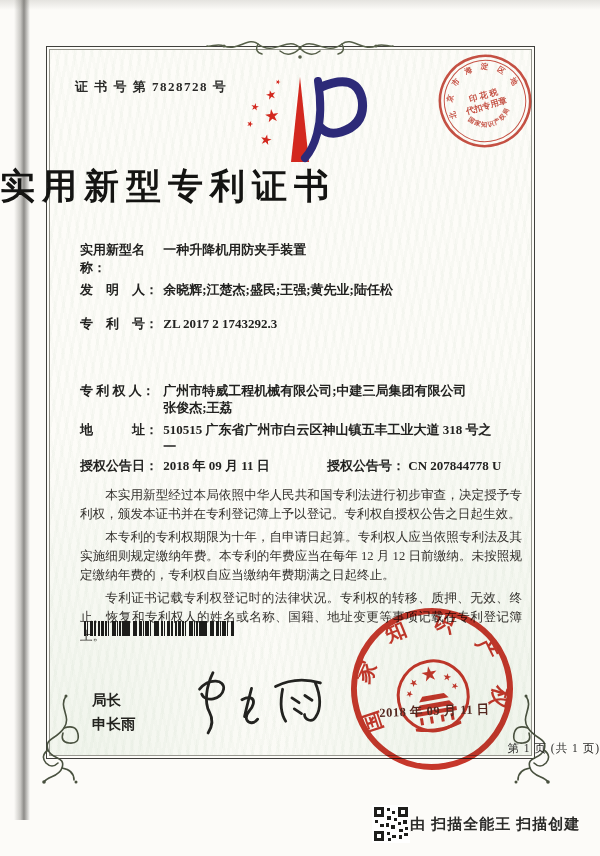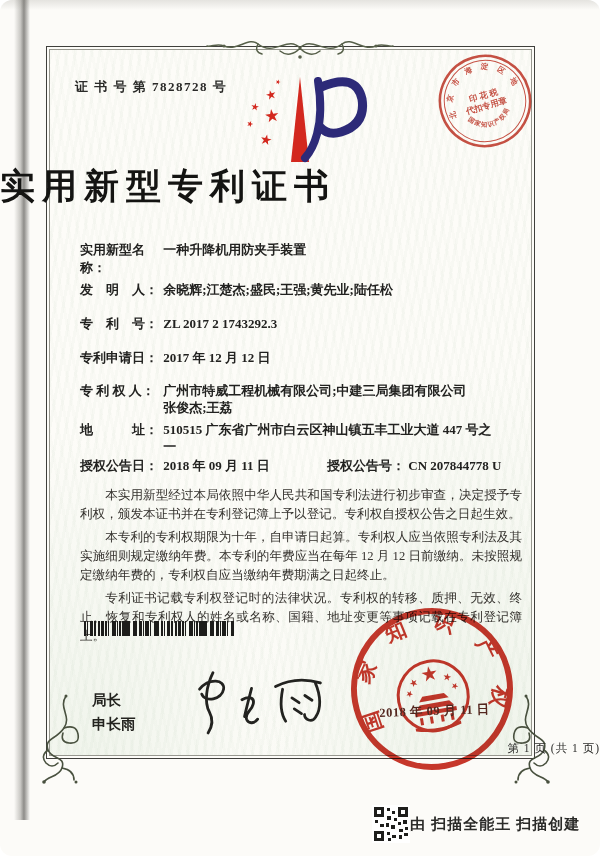--- a/index.html
+++ b/index.html
@@ -1,21 +1,20 @@
 <!DOCTYPE html>
 <html><head>
 <meta charset="utf-8">
 <style>
   html,body{margin:0;padding:0;background:#ffffff;}
   #canvas{
     position:relative;width:600px;height:856px;overflow:hidden;
     background:#fcfbf8;
     font-family:"Liberation Serif","DejaVu Serif",serif;
     color:#1d1d1b;
-    border-radius:12px;
   }
   
   .scan-edge-left{position:absolute;left:14px;top:0;width:16px;height:820px;
     background:linear-gradient(90deg,rgba(90,88,82,0) 0%,rgba(70,68,62,.28) 40%,rgba(50,48,44,.55) 62%,rgba(90,88,82,0) 100%);}
   .scan-edge-top{position:absolute;left:0;top:0;width:600px;height:10px;
     background:linear-gradient(180deg,rgba(120,118,110,.18),rgba(120,118,110,0));}
   
   .frame{position:absolute;left:46px;top:46px;width:487px;height:711px;
     border:1.5px solid #3f3f3c;background:#fdfcf8;}
   .frame-inner{position:absolute;left:2px;top:2px;right:2px;bottom:2px;border:1px solid #97978f;
@@ -157,35 +156,31 @@
     <span class="val">一种升降机用防夹手装置</span>
   </div>
   <div class="row" style="top:281px">
     <span class="lbl">发　明　人：</span>
     <span class="val">余晓辉;江楚杰;盛民;王强;黄先业;陆任松</span>
   </div>
   <div class="row" style="top:315px">
     <span class="lbl">专　利　号：</span>
     <span class="val">ZL 2017 2 1743292.3</span>
   </div>
-  <div class="row" style="top:349px">
-    <span class="lbl">专利申请日：</span>
-    <span class="val">2017 年 12 月 12 日</span>
-  </div>
   <div class="row" style="top:382px">
     <span class="lbl">专 利 权 人：</span>
     <span class="val">
       <span>广州市特威工程机械有限公司;中建三局集团有限公司</span><br>
       <span>张俊杰;王荔</span>
     </span>
   </div>
   <div class="row" style="top:421px">
     <span class="lbl">地　　　址：</span>
     <span class="val">
-      <span>510515 广东省广州市白云区神山镇五丰工业大道 447 号之</span><br>
+      <span>510515 广东省广州市白云区神山镇五丰工业大道 318 号之</span><br>
       <span>一</span>
     </span>
   </div>
   <div class="row2" style="left:80px;top:457px">
     <span class="lbl" style="display:inline-block;width:80px">授权公告日：</span>
     <span>2018 年 09 月 11 日</span>
   </div>
   <div class="row2" style="left:327px;top:457px">
     <span>授权公告号：</span>
     <span>CN 207844778 U</span>

